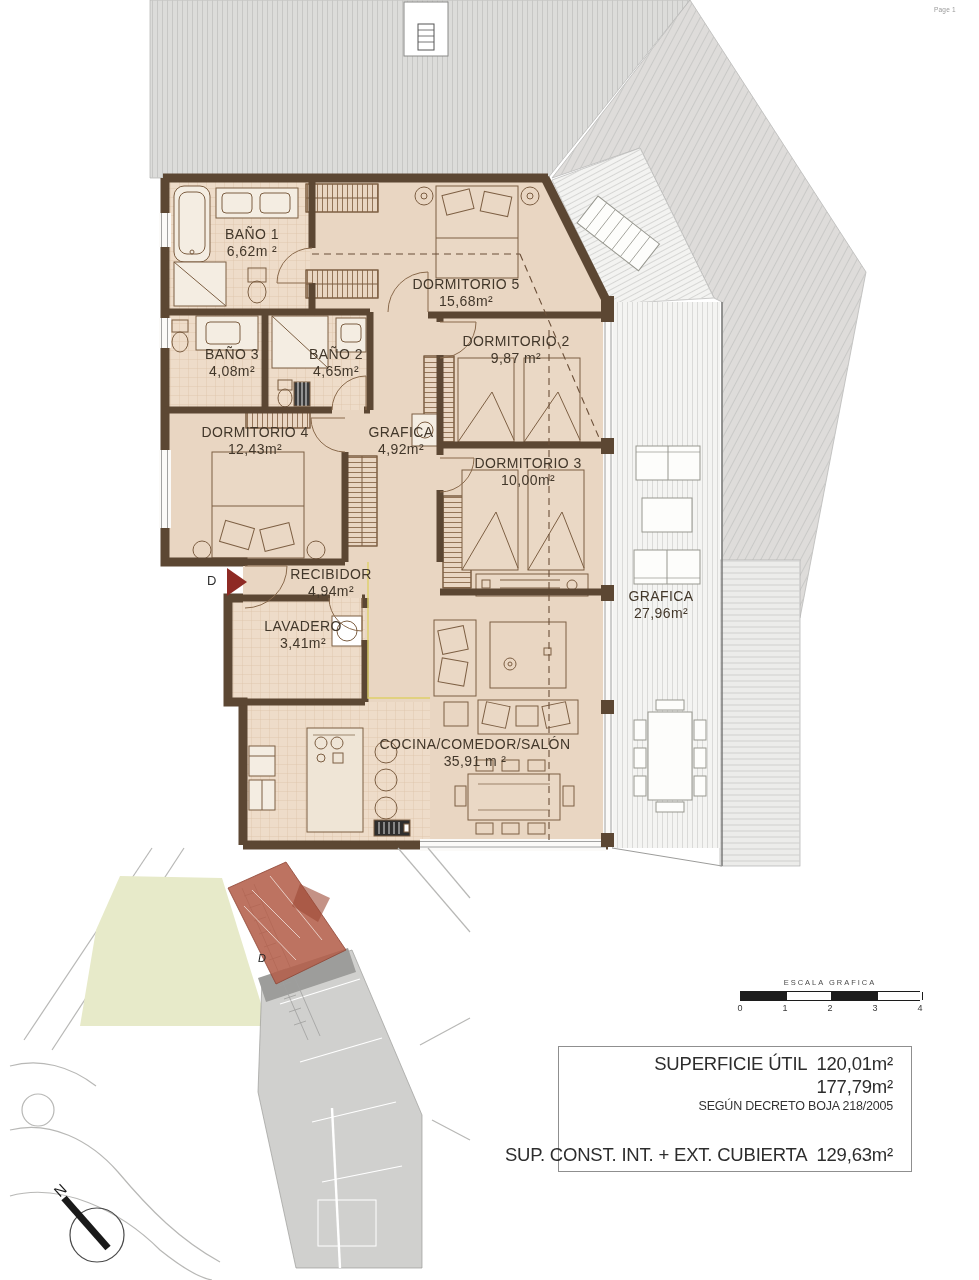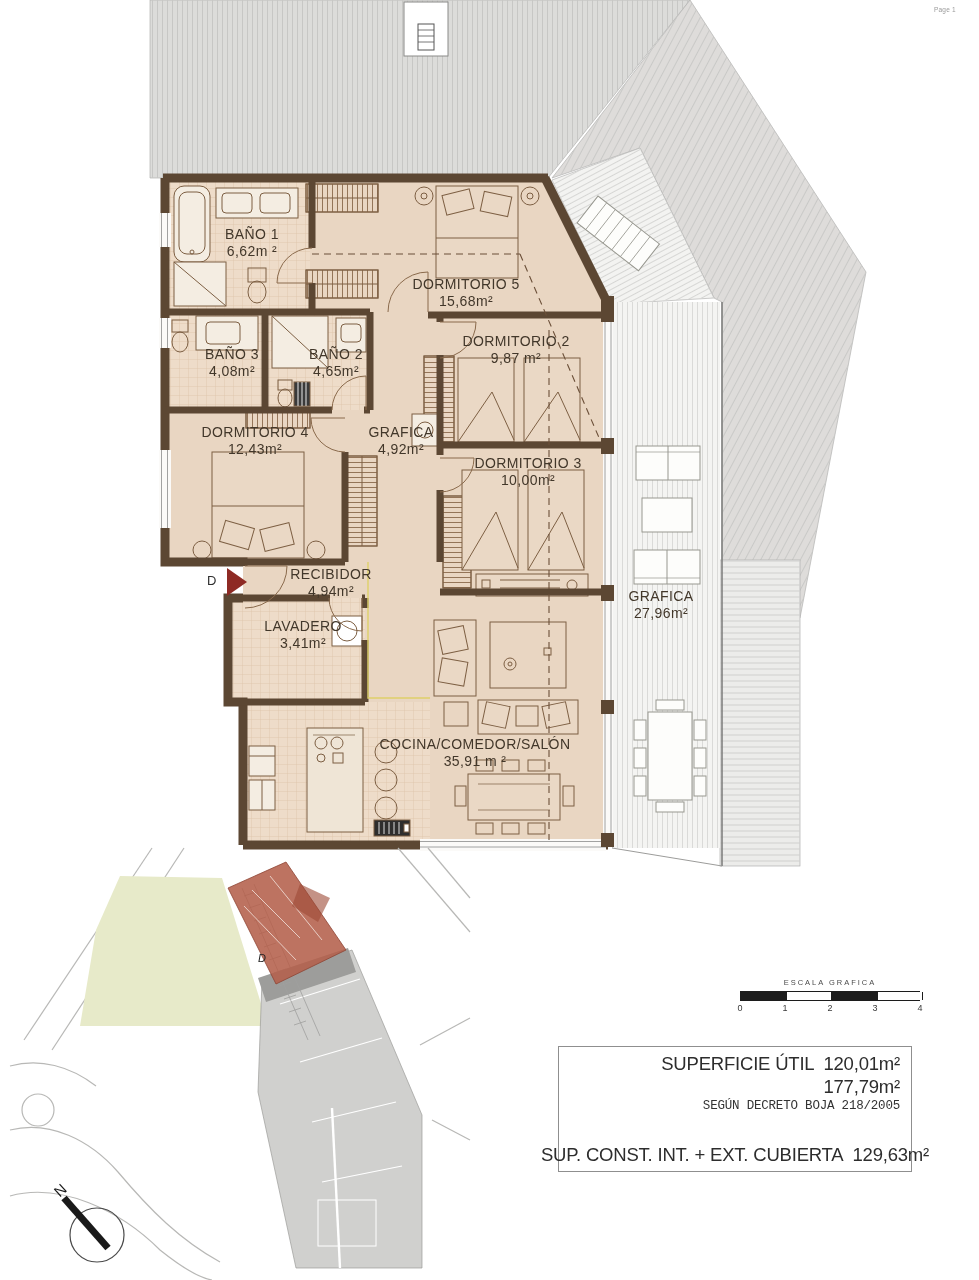--- a/index.html
+++ b/index.html
@@ -23,26 +23,26 @@
   .sb-bar{margin-top:4px;height:8px;display:flex;border:1px solid #1c1c1c;}
   .sb-seg{flex:1 0 25%;}
   .sb-seg.f{background:#1c1c1c;}
   .sb-seg.e{background:#fff;border-left:1px solid #1c1c1c;border-right:1px solid #1c1c1c;}
   .sb-ticks{position:relative;height:12px;margin-top:2px;font-size:9px;}
   .sb-ticks span{position:absolute;transform:translateX(-50%);}
 
   .sum-box{position:absolute;left:558px;top:1046px;width:354px;height:126px;
     border:1px solid #8f8f8f;background:#fff;box-sizing:border-box;
     display:flex;flex-direction:column;justify-content:center;
-    padding:6px 11px;text-align:right;color:#2d2d2d;}
+    padding:6px 18px;text-align:right;color:#2d2d2d;}
   .sum-line{display:flex;justify-content:flex-end;align-items:baseline;gap:9px;
     white-space:nowrap;letter-spacing:-0.2px;}
   .sum-line.big{font-size:18.5px;line-height:1.25;}
-  .sum-line.small{font-size:12.5px;line-height:1.3;color:#333;font-family:Liberation Mono, monospace;}
-  .sum-line.gap{margin-top:28px;justify-content:center;}
+  .sum-line.small{font-size:12.5px;line-height:1.3;color:#333;}
+  .sum-line.gap{margin-top:28px;}
 </style>
 </head>
 <body>
 
 <div id="stage">
 
 <svg width="979" height="1280" viewBox="0 0 979 1280">
   <defs>
     <pattern id="hv" width="5" height="8" patternUnits="userSpaceOnUse">
       <path d="M2.5,0 V8" stroke="#c7c7c5" stroke-width="1"></path>

